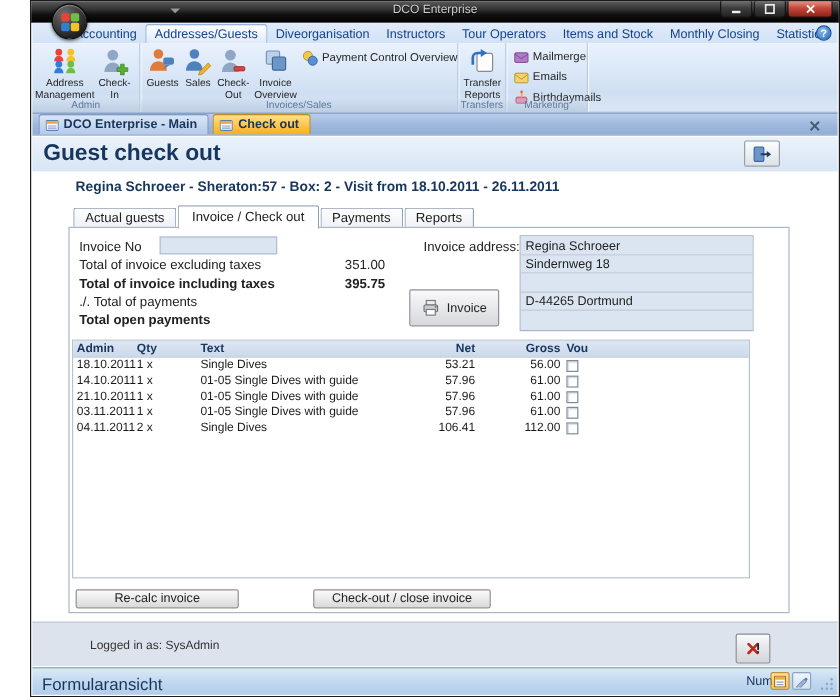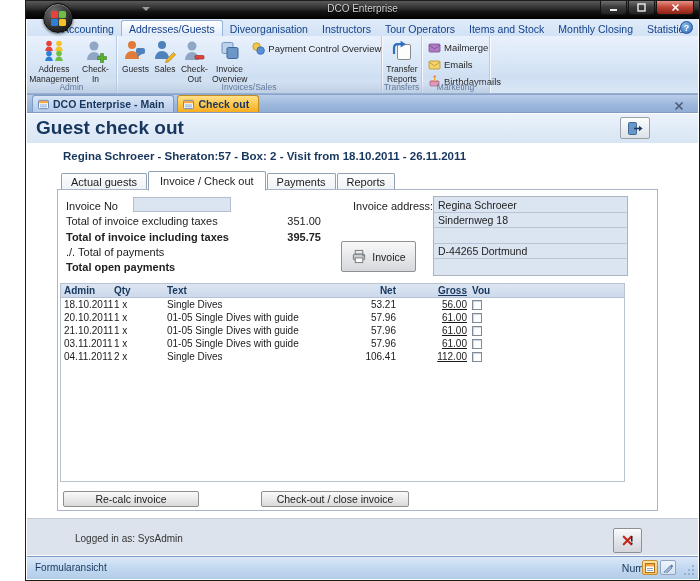--- a/index.html
+++ b/index.html
@@ -106,21 +106,21 @@
   
   .items { position:absolute; left:2px; top:93px; width:565px; height:199px;
     border:1px solid #b9c2cf; background:#fff; font-size:10px; }
   .irow { display:flex; height:13px; line-height:13px; color:#1a1a1a; }
   .irow.head { height:14px; line-height:14px; background:linear-gradient(#dde6f3,#ccd9ec);
     border-bottom:1px solid #b6c2d6; font-weight:bold; color:#17365d; }
   .c-date { width:50px; padding-left:3px; }
   .c-qty  { width:56px; padding-left:3px; }
   .c-text { width:169px; }
   .c-net  { width:60px; text-align:right; }
-  .c-gross{ width:71px; text-align:right;text-decoration:underline; }
+  .c-gross{ width:71px; text-align:right; }
   .c-vou  { flex:1; padding-left:5px; display:flex; align-items:center; }
   .cbx { width:10px; height:10px; border:1px solid #7f8a99; background:#fdfefe;
     box-shadow:inset 1px 1px 1px rgba(120,140,160,.35); margin-top:0; cursor:default; }
 
   .action-btn { position:absolute; height:16px; border:1px solid #8f8f8f; border-radius:2px;
     background:linear-gradient(#fafafa,#ececec 45%,#d9d9d9); font-size:10.5px; color:#222;
     display:flex; align-items:center; justify-content:center; cursor:default; }
   .btn-recalc { left:5px; top:301px; width:136px; }
   .btn-checkout { left:203px; top:301px; width:148px; }
 
@@ -128,21 +128,21 @@
   .footer { position:absolute; left:1px; right:1px; top:517px; height:37px;
     background:#dce3ed; border-top:1px solid #c3cbd7; }
   .footer-text { position:absolute; left:8px; top:14px; font-size:10px; color:#333;padding-left:40px; }
   .redx-btn { position:absolute; left:586px; top:9px; width:29px; height:25px;
     border:1px solid #8f9096; border-radius:2px; background:linear-gradient(#fafbfc,#e4e7eb 45%,#d2d5da);
     display:flex; align-items:center; justify-content:center; cursor:default; }
 
   
   .statusbar { position:absolute; left:1px; right:1px; bottom:1px; height:23px;
     background:linear-gradient(#dbe9f9,#c2d8f0 50%,#b3cce9); border-top:1px solid #7d9cc2; }
-  .status-left { position:absolute; left:8px; top:5px; font-size:10px; color:#17365d; }
+  .status-left { position:absolute; left:8px; top:5px; font-size:14px; color:#17365d; }
   .status-num { position:absolute; right:54px; top:5px; font-size:10.5px; color:#17365d; }
   .viewbtns { position:absolute; right:22px; top:3px; display:flex; gap:2px; }
   .viewbtn { width:16px; height:15px; border:1px solid #8fa5c2; border-radius:2px;
     display:flex; align-items:center; justify-content:center; background:linear-gradient(#eef4fb,#d3e2f2); cursor:default; }
   .viewbtn.active { background:linear-gradient(#ffe1a0,#f8c15c); border-color:#c09136; }
   .grip { position:absolute; right:2px; bottom:2px; width:16px; height:16px; cursor:default; }
 </style>
 </head>
 <body>
 
@@ -406,21 +406,21 @@
           <div class="c-date">18.10.2011</div>
           <div class="c-qty">1 x</div>
           <div class="c-text">Single Dives</div>
           <div class="c-net">53.21</div>
           <div class="c-gross">56.00</div>
           <div class="c-vou">
               <span class="cbx"></span>
             </div>
         </div>
         <div class="irow">
-          <div class="c-date">20.10.2011</div>
+          <div class="c-date">14.10.2011</div>
           <div class="c-qty">1 x</div>
           <div class="c-text">01-05 Single Dives with guide</div>
           <div class="c-net">57.96</div>
           <div class="c-gross">61.00</div>
           <div class="c-vou">
               <span class="cbx"></span>
             </div>
         </div>
         <div class="irow">
           <div class="c-date">21.10.2011</div>

